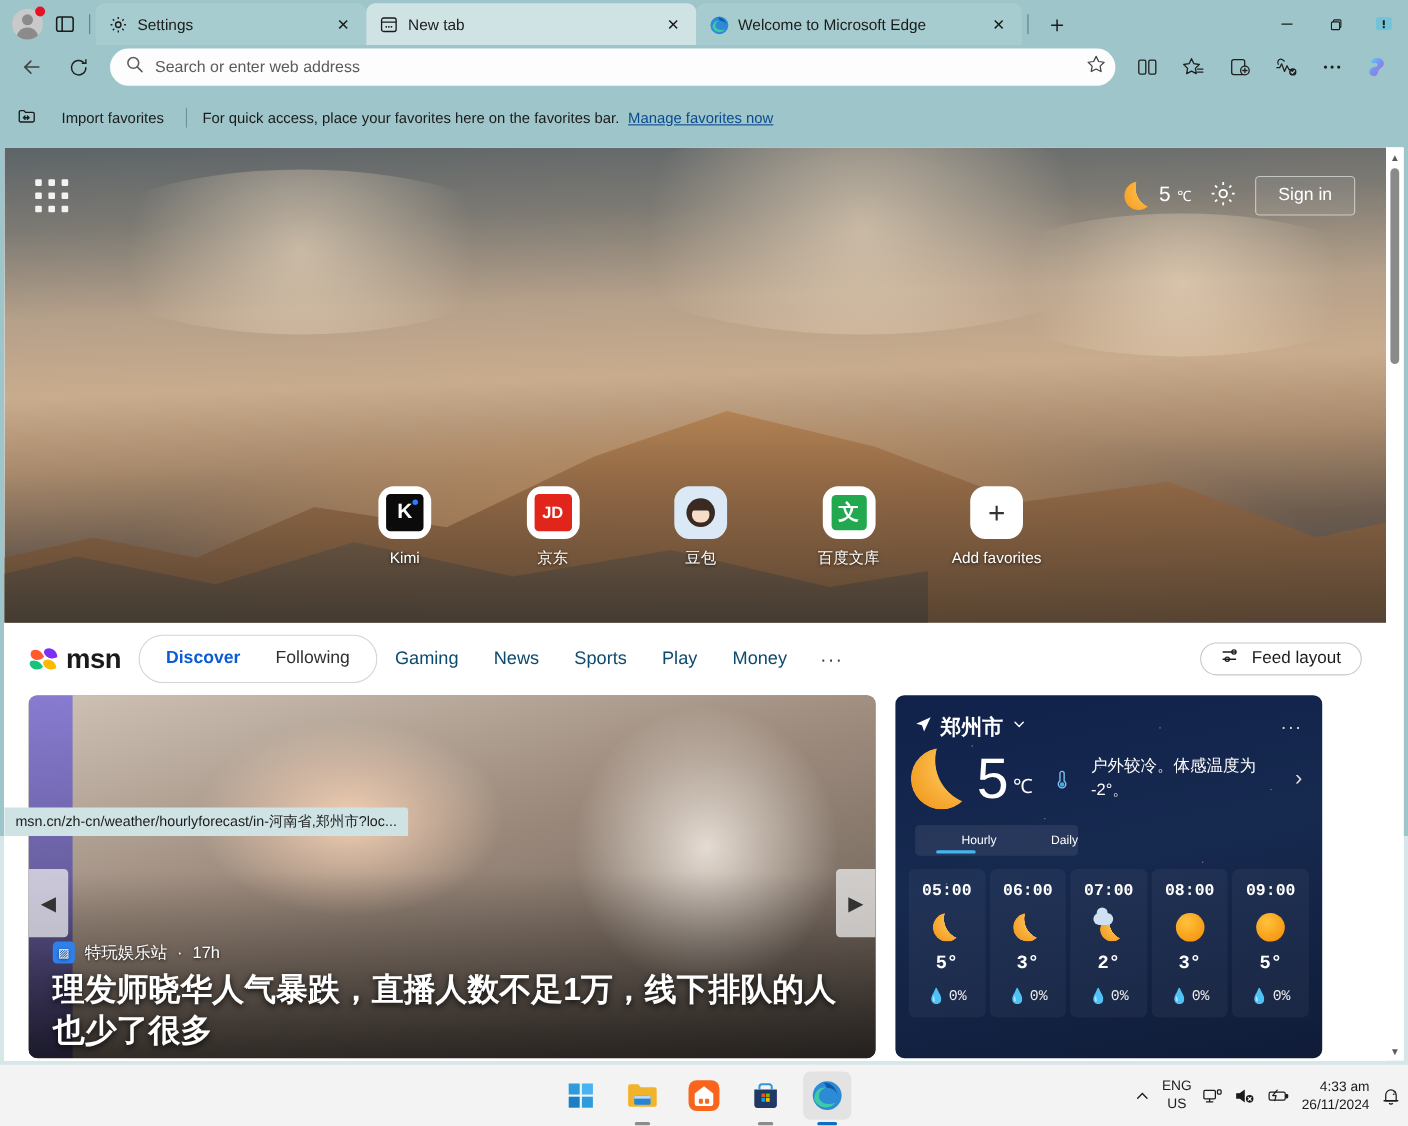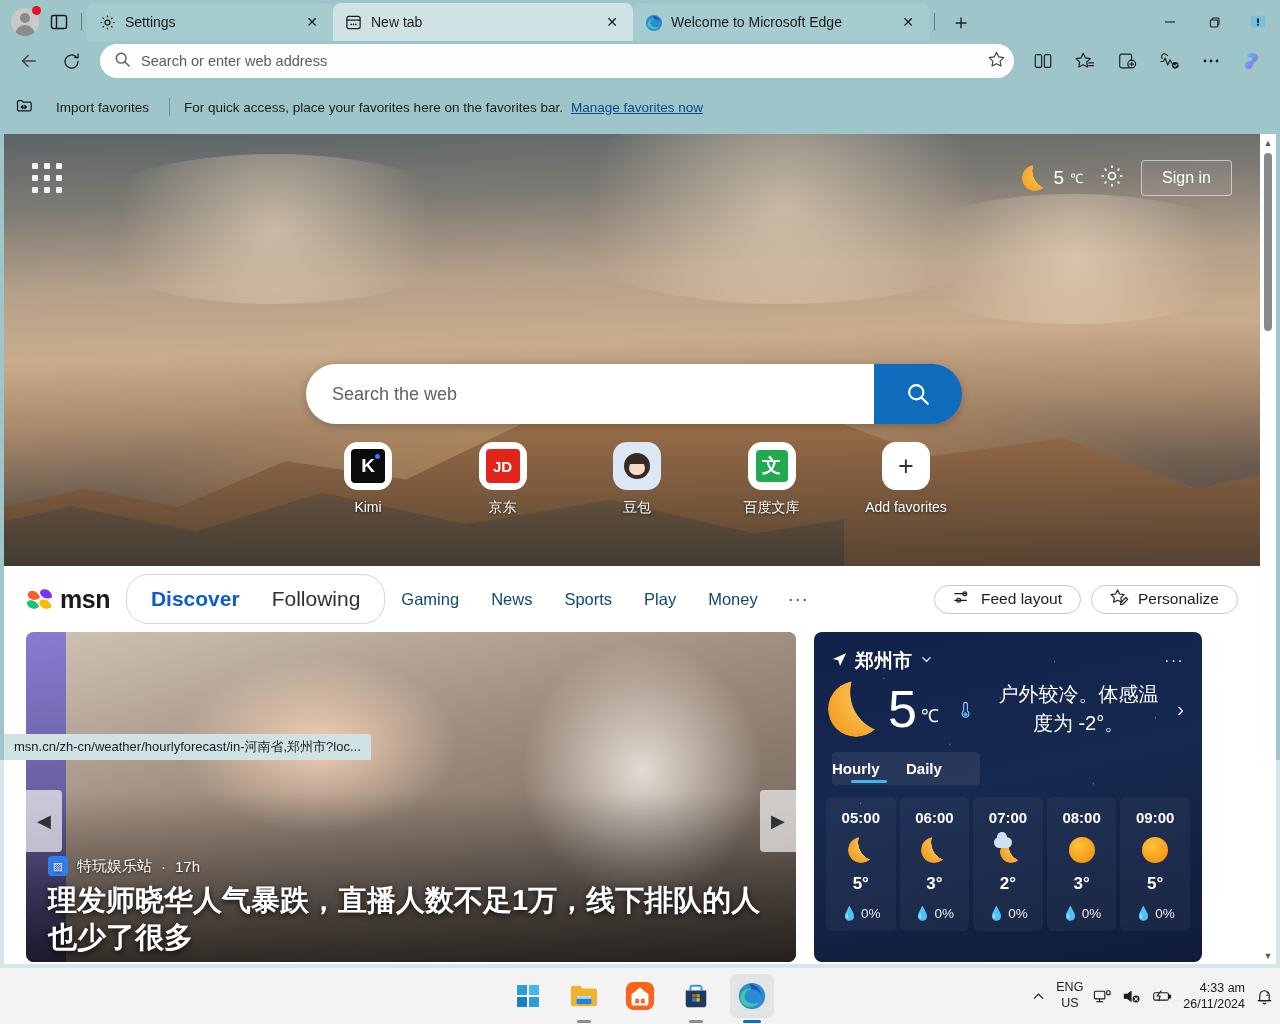--- a/index.html
+++ b/index.html
@@ -201,21 +201,21 @@
   #feednav {
     height: 66px; display: flex; align-items: center; padding: 0 22px; gap: 0;
   }
   #msn-logo { display: flex; align-items: center; gap: 4px; margin-right: 16px; }
   #msn-logo .mark { width: 30px; height: 22px; position: relative; }
   #msn-logo .word { font-size: 25px; font-weight: bold; color: #1a1a1a; letter-spacing: -.5px; }
   #pillgroup {
     display: flex; border: 1px solid #d4d4d4; border-radius: 22px; padding: 6px 10px; gap: 4px;
   }
   .fnav {
-    font-size: 21px; color: #303030; padding: 6px 14px; border-radius: 16px; white-space: nowrap; text-align: center;
+    font-size: 16px; color: #303030; padding: 6px 14px; border-radius: 16px; white-space: nowrap; text-align: center;
   }
   .fnav.sel { color: #0b5bd3; font-weight: bold; }
   .fnav-plain { font-size: 16.5px; color: #0c4a6e; padding: 6px 16px; white-space: nowrap; }
   #feednav-dots { font-size: 18px; color: #444; padding: 0 14px; letter-spacing: 1px; }
   .chipbtn {
     display: flex; align-items: center; gap: 9px;
     border: 1px solid #c8c8c8; border-radius: 22px; padding: 2px 18px;
     font-size: 15.5px; color: #1c1c1c; margin-left: 10px; background: #fff;
   }
   #feedbody { display: flex; padding: 0 22px; gap: 18px; }
@@ -272,34 +272,34 @@
   #wx-main { position: relative; display: flex; align-items: center; padding: 6px 18px 0 14px; gap: 4px; }
   .bigmoon {
     width: 56px; height: 56px; border-radius: 50%;
     background: radial-gradient(circle at 72% 32%, #ffcf63 0%, #f08f12 100%);
     -webkit-mask: radial-gradient(circle at 112% 20%, transparent 52%, #000 53%);
             mask: radial-gradient(circle at 112% 20%, transparent 52%, #000 53%);
     flex: 0 0 56px;
   }
   #wx-temp { font-size: 52px; line-height: 1; font-weight: 300; }
   #wx-unit { font-size: 18px; vertical-align: top; position: relative; top: 6px; }
-  #wx-note { margin-left: 14px; font-size: 20px; line-height: 1.45; text-align: center; flex: 1; }
+  #wx-note { margin-left: 14px; font-size: 15px; line-height: 1.45; text-align: left; flex: 1; }
   #wx-chevron { font-size: 20px; color: #e0e0e0; margin-left: 8px; }
   #wx-tabs { position: relative; display: flex; margin: 14px 0 0 18px; width: 148px;
     background: rgba(255,255,255,.08); border-radius: 4px; }
-  .wxtab { flex: 1; text-align: left; font-size: 15px; padding: 8px 0; position: relative; font-weight: bold; }
+  .wxtab { flex: 1; text-align: right; font-size: 11px; padding: 8px 0; position: relative; }
   .wxtab.sel::after {
     content: ""; position: absolute; left: 26%; right: 26%; bottom: 2px;
     height: 3px; border-radius: 2px; background: #45b5f0;
   }
   #wx-hours { position: relative; display: flex; gap: 4px; padding: 12px 12px 0 12px; }
   .hrcell {
     flex: 1; background: rgba(255,255,255,.045); border-radius: 6px;
     padding: 12px 0 10px; display: flex; flex-direction: column;
-    align-items: center; gap: 11px;
+    align-items: center; gap: 11px; font-family: Liberation Mono, monospace;
   }
   .hrcell .t { font-size: 15px; font-weight: bold; }
   .hrcell .deg { font-size: 17px; font-weight: bold; }
   .hrcell .pp { font-size: 13.5px; display: flex; align-items: center; gap: 3px; color: #eaeaea; }
   .ic-moon {
     width: 26px; height: 26px; border-radius: 50%;
     background: radial-gradient(circle at 72% 32%, #ffcf63 0%, #f08f12 100%);
     -webkit-mask: radial-gradient(circle at 112% 20%, transparent 52%, #000 53%);
             mask: radial-gradient(circle at 112% 20%, transparent 52%, #000 53%);
   }
@@ -553,29 +553,20 @@
           <span>
             <svg width="26" height="26" viewBox="0 0 24 24" fill="none" stroke="#ffffff" stroke-width="1.5">
               <circle cx="12" cy="12" r="3.2"></circle>
               <path d="M12 2.3v2.4M12 19.3v2.4M2.3 12h2.4M19.3 12h2.4M5.2 5.2l1.7 1.7M17.1 17.1l1.7 1.7M18.8 5.2l-1.7 1.7M6.9 17.1l-1.7 1.7"></path>
             </svg>
           </span>
           <div id="signin-btn">Sign in</div>
         </div>
       </div>
 
-      <div id="searchbox">
-        <div class="field">Search the web</div>
-        <div class="sbtn">
-          <svg width="26" height="26" viewBox="0 0 24 24" fill="none" stroke="#ffffff" stroke-width="2">
-            <circle cx="10.4" cy="10.4" r="6.6"></circle>
-              <line x1="15.4" y1="15.4" x2="21" y2="21" stroke-linecap="round"></line>
-          </svg>
-        </div>
-      </div>
 
       <div id="shortcuts">
         <div class="sc">
           <div class="tile" style="background:#fff;">
             <div style="width:34px;height:34px;border-radius:4px;background:#0b0b0b;display:flex;align-items:center;justify-content:center;color:#fff;font-size:19px;font-weight:bold;position:relative;">K<span style="position:absolute;right:5px;top:5px;width:5px;height:5px;border-radius:50%;background:#2f7bff;"></span></div>
           </div>
           <div class="lbl">Kimi</div>
         </div>
         <div class="sc">
           <div class="tile">
@@ -711,29 +702,20 @@
             <div class="chipbtn">
               <span>
                 <svg width="19" height="19" viewBox="0 0 20 20" fill="none" stroke="#1c1c1c" stroke-width="1.3" stroke-linecap="round">
                   <line x1="2" y1="6" x2="14" y2="6"></line>
                     <circle cx="12.4" cy="6" r="2"></circle>
                   <line x1="2" y1="13" x2="14" y2="13"></line>
                     <circle cx="6" cy="13" r="2"></circle>
                 </svg>
               </span>
               <span>Feed layout</span>
-            </div>
-            <div class="chipbtn">
-              <span>
-                <svg width="19" height="19" viewBox="0 0 20 20" fill="none" stroke="#1c1c1c" stroke-width="1.25" stroke-linejoin="round">
-                  <polygon points="8,2 10.1,6.3 14.9,7 11.4,10.4 12.3,15.1 8,12.9 3.7,15.1 4.6,10.4 1.1,7 5.9,6.3"></polygon>
-                  <path d="M11.5 15.2l5.2-5.2 1.9 1.9-5.2 5.2-2.4.5z"></path>
-                </svg>
-              </span>
-              <span>Personalize</span>
             </div>
           </div>
         </div>
 
         <div id="feedbody">
 
           <div id="article">
             <div class="photo"></div>
             <div class="stripL"></div>
             <div class="shade"></div>

